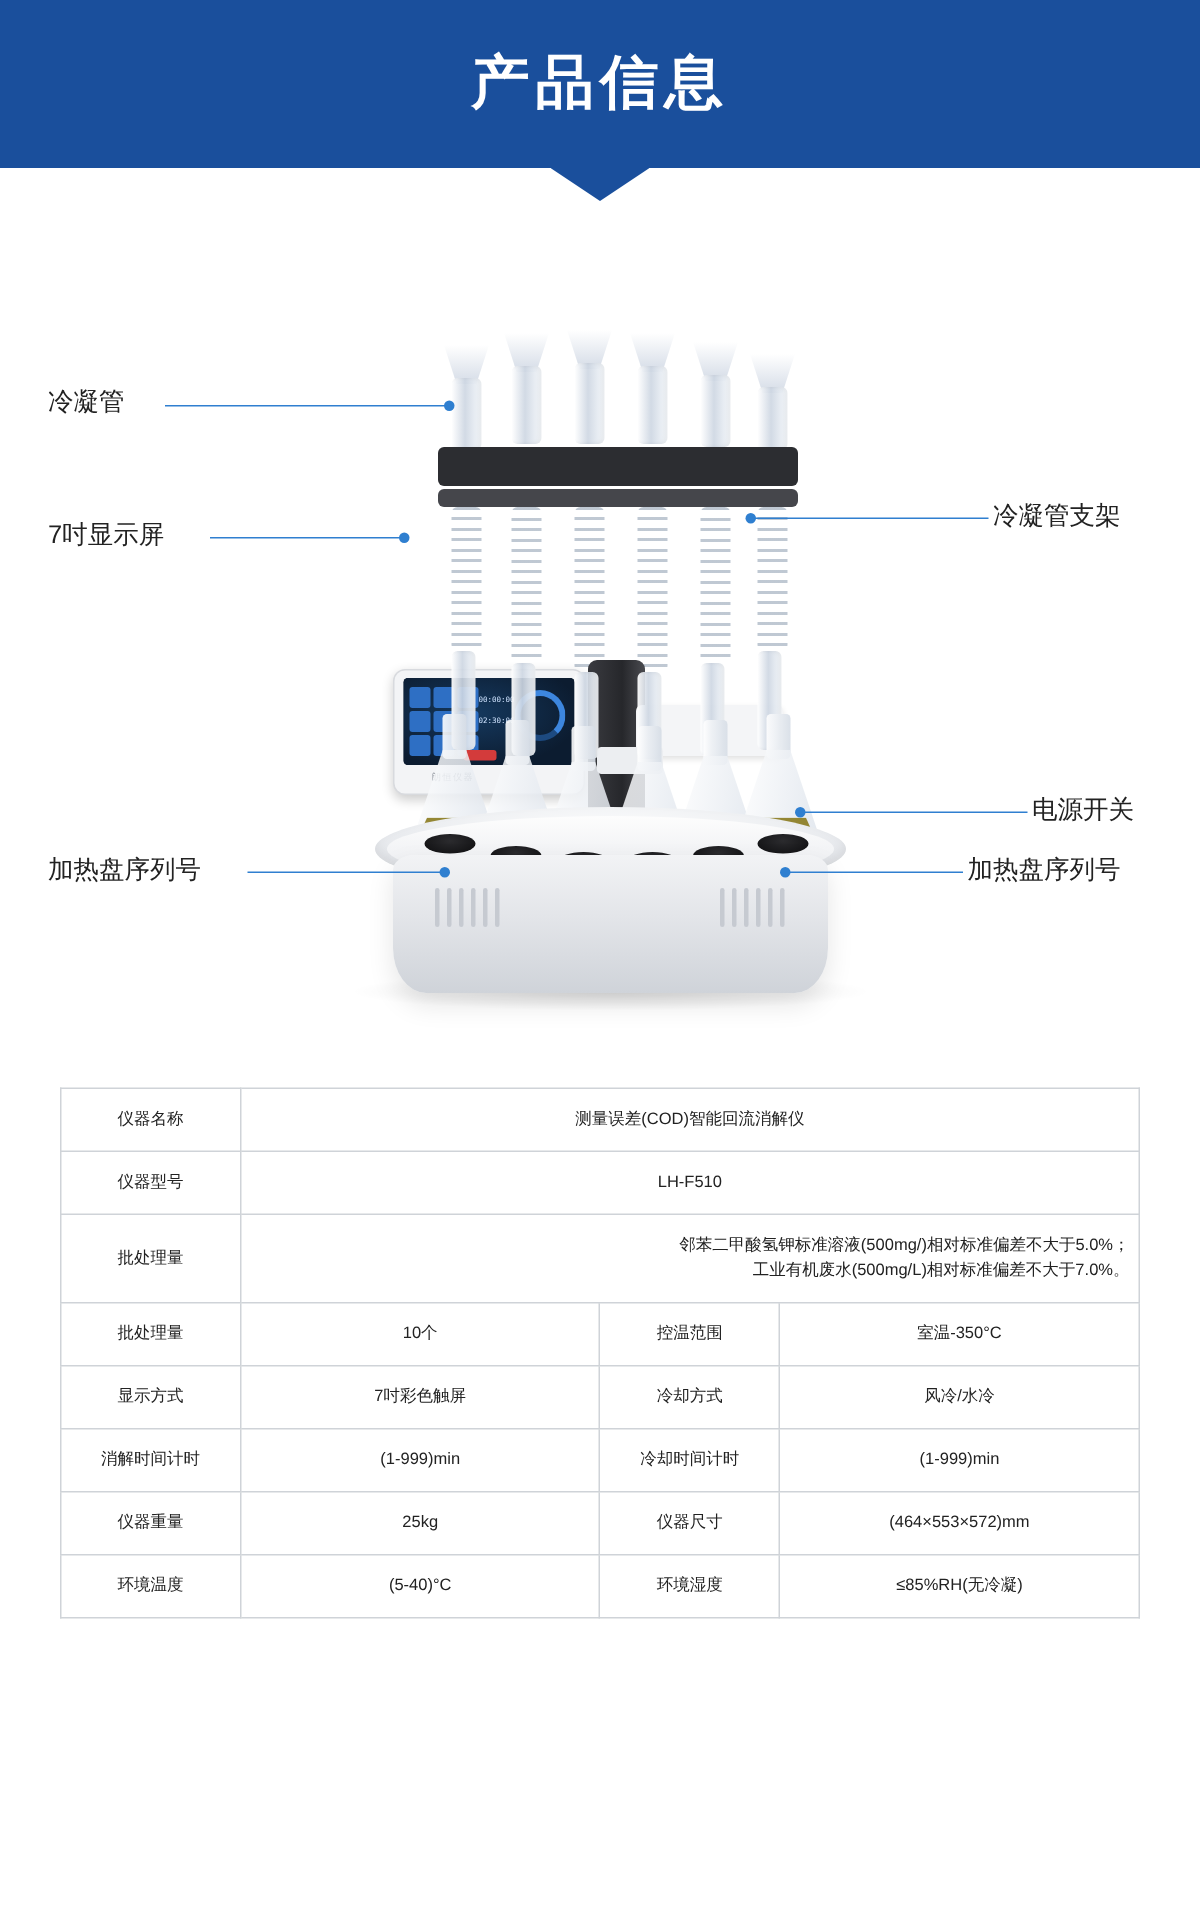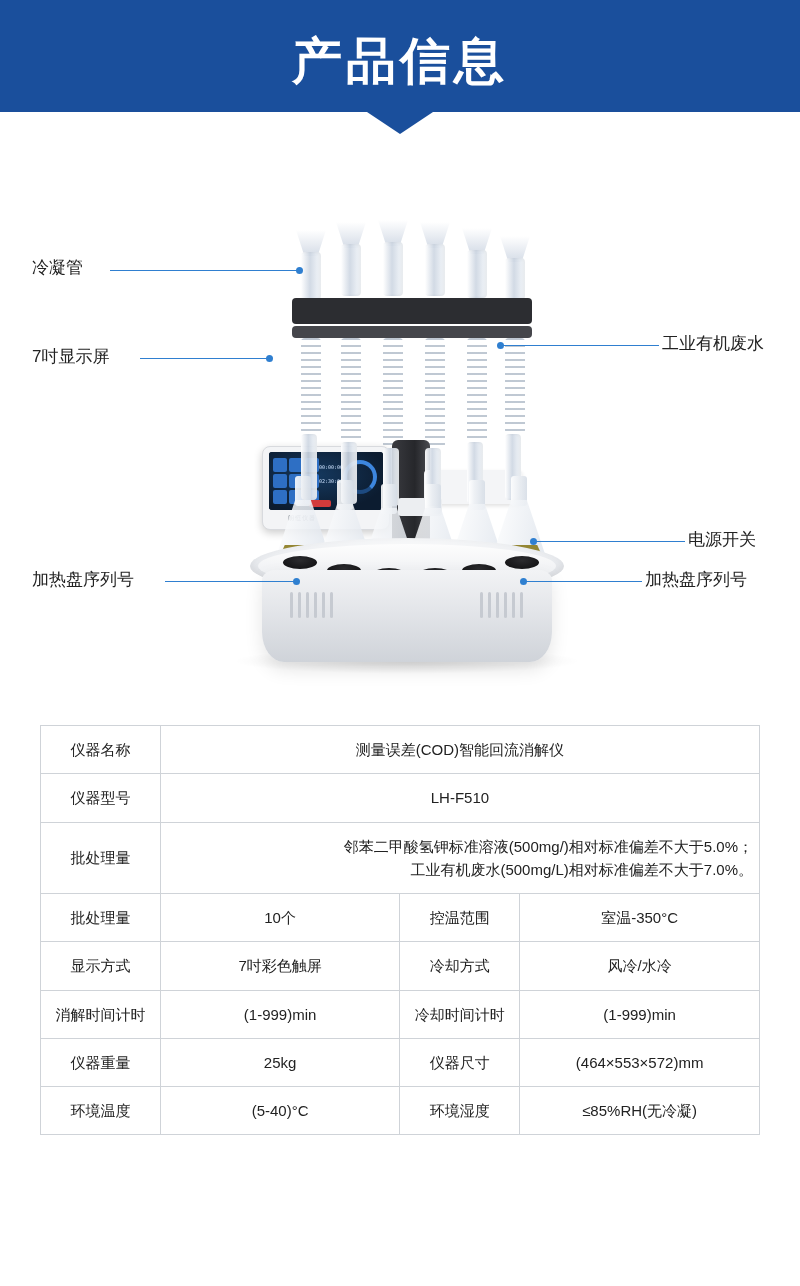--- a/index.html
+++ b/index.html
@@ -22,21 +22,21 @@
     left: 0; top: 0;
     width: 800px; height: 112px;
     background: #1a4f9c;
   }
   .banner-title {
     position: absolute;
     left: 0; top: 28px;
     width: 800px;
     text-align: center;
     color: #ffffff;
-    font-size: 50px;
+    font-size: 39px;
     font-weight: bold;
     letter-spacing: 4px;
   }
   .banner-notch {
     position: absolute;
     left: 367px; top: 112px;
     width: 66px; height: 22px;
     background: #1a4f9c;
     clip-path: polygon(0 0, 100% 0, 50% 100%);
   }
@@ -239,21 +239,21 @@
     border-radius: 50%;
     background: #2f7fd0;
   }
 
   
   .spec-table {
     position: absolute;
     left: 40px; top: 725px;
     width: 720px;
     border-collapse: collapse;
-    font-size: 15px;
+    font-size: 11px;
     color: #222;
   }
   .spec-table td {
     border: 1px solid #cfd3d8;
     padding: 12px 6px;
     text-align: center;
     vertical-align: middle;
     line-height: 1.55;
   }
   .spec-table td.label {
@@ -395,21 +395,21 @@
   <div class="callout-dot" style="left:296px; top:267px;"></div>
 
   <div class="callout-label" style="left:32px; top:345px;">7吋显示屏</div>
   <div class="callout-line" style="left:140px; top:358px; width:128px;"></div>
   <div class="callout-dot" style="left:266px; top:355px;"></div>
 
   <div class="callout-label" style="left:32px; top:568px;">加热盘序列号</div>
   <div class="callout-line" style="left:165px; top:581px; width:130px;"></div>
   <div class="callout-dot" style="left:293px; top:578px;"></div>
 
-  <div class="callout-label" style="left:662px; top:332px;">工业有机废水</div>
+  <div class="callout-label" style="left:662px; top:332px;">冷凝管支架</div>
   <div class="callout-line" style="left:501px; top:345px; width:158px;"></div>
   <div class="callout-dot" style="left:497px; top:342px;"></div>
 
   <div class="callout-label" style="left:688px; top:528px;">电源开关</div>
   <div class="callout-line" style="left:535px; top:541px; width:150px;"></div>
   <div class="callout-dot" style="left:530px; top:538px;"></div>
 
   <div class="callout-label" style="left:645px; top:568px;">加热盘序列号</div>
   <div class="callout-line" style="left:525px; top:581px; width:117px;"></div>
   <div class="callout-dot" style="left:520px; top:578px;"></div>

